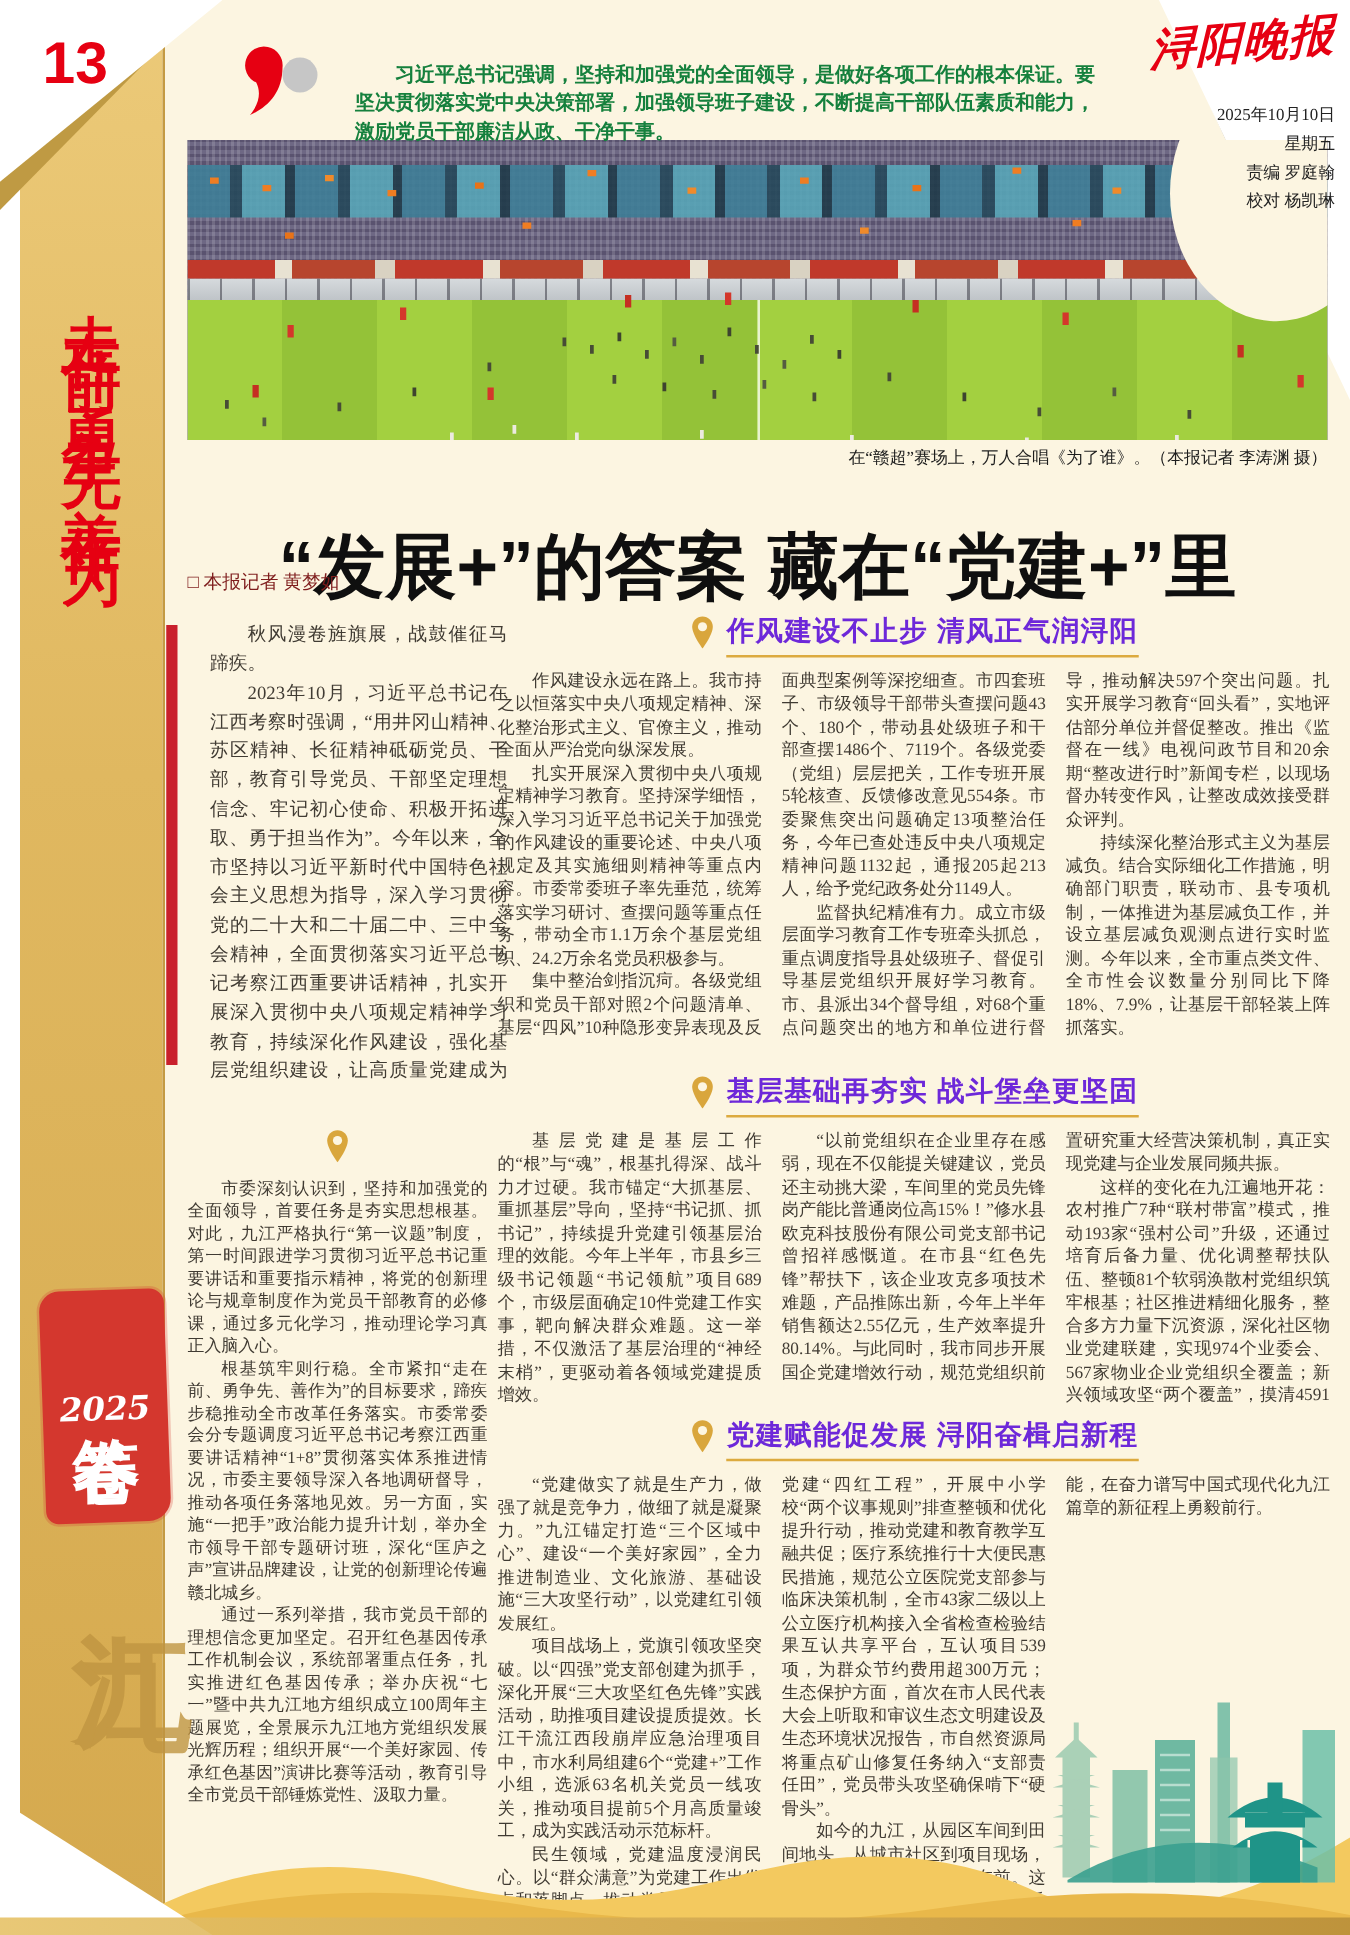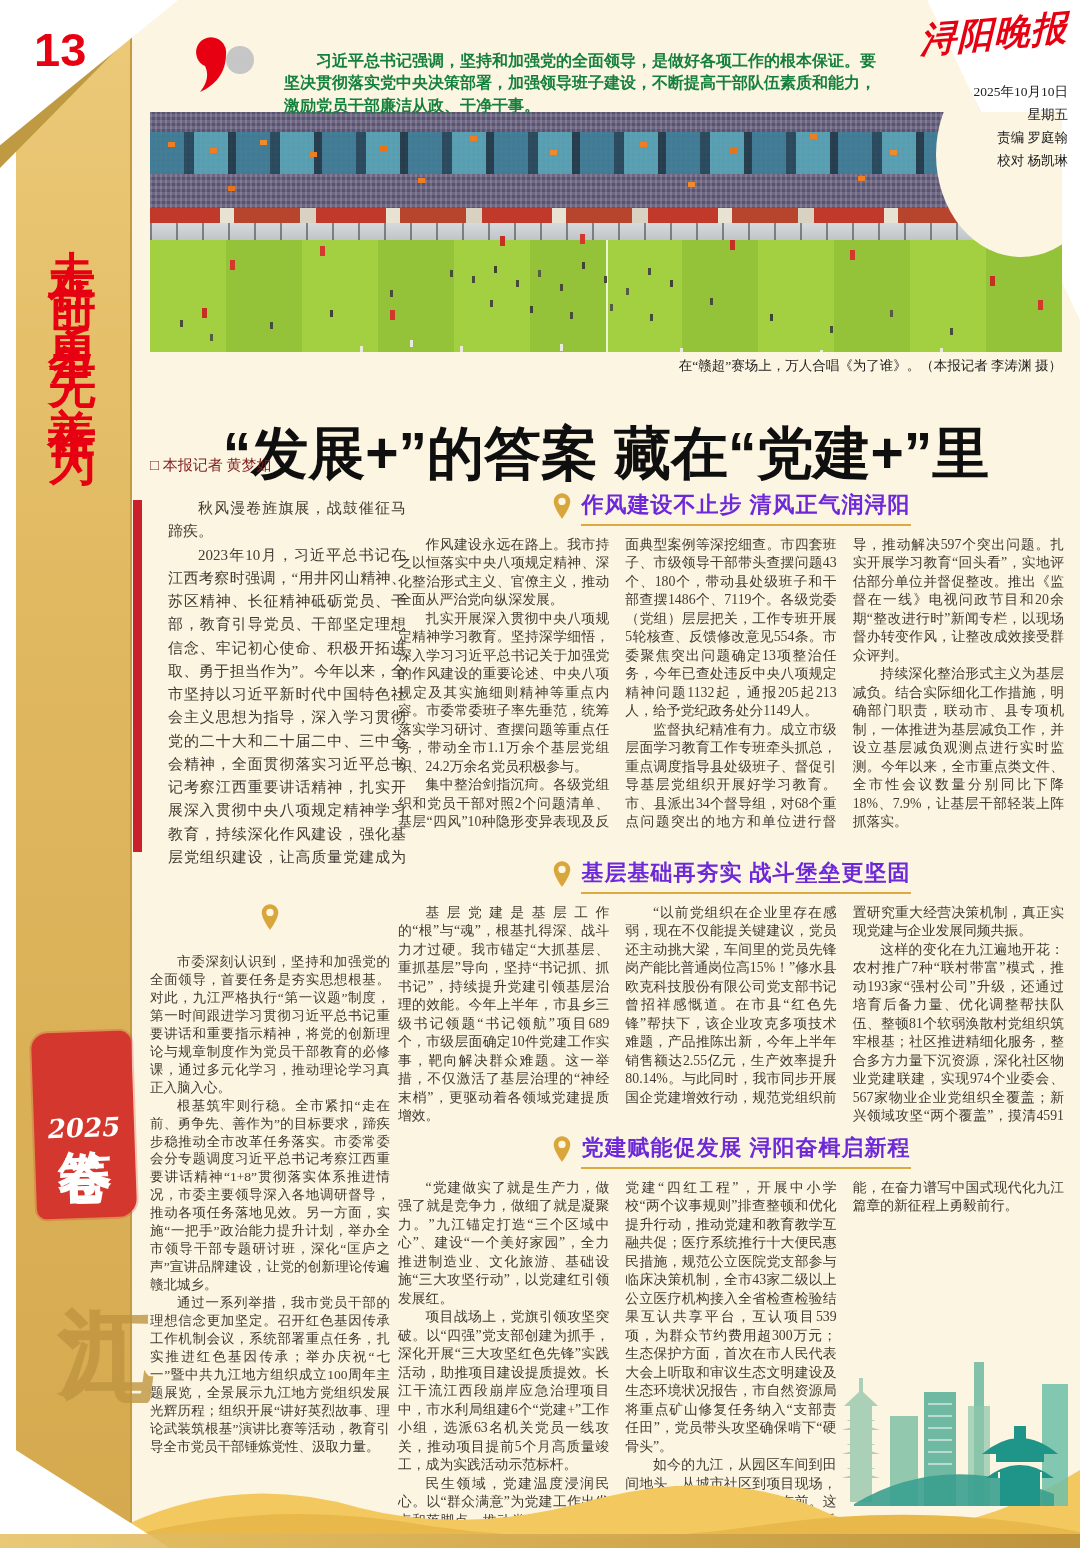--- a/index.html
+++ b/index.html
@@ -97,21 +97,21 @@
   
   .red-bar { position:absolute; left:133px; top:500px; width:9px; height:352px; background:#c9202c; z-index:4; }
   .intro { position:absolute; left:168px; top:497px; width:238px; height:372px; z-index:4;
     font-size:15px; line-height:1.55; text-align:justify; overflow:hidden; }
   .intro p, .left-body p, .cols p { margin:0; text-indent:2em; }
   .left-section { position:absolute; left:150px; top:903px; width:240px; z-index:4; }
   .left-head { display:flex; align-items:center; justify-content:center; gap:6px; }
   .left-head-text { font-family:"Liberation Sans",sans-serif; font-weight:bold; font-size:20px;
     color:#3b3b35; text-align:center; line-height:1.3; padding-bottom:5px;
     border-bottom:2px solid #dcaa3f; }
-  .left-body { margin-top:18px; font-size:13.5px; line-height:1.33; text-align:justify;
+  .left-body { margin-top:6px; font-size:13.5px; line-height:1.33; text-align:justify;
     height:568px; overflow:hidden; }
   .section { position:absolute; left:398px; width:666px; z-index:4; }
   .sec1 { top:490px; } .sec2 { top:858px; } .sec3 { top:1133px; }
   .sec-head { display:flex; align-items:center; justify-content:center; gap:8px; margin-bottom:10px; }
   .sec-head-text { font-family:"Liberation Sans",sans-serif; font-weight:bold; font-size:22px;
     color:#6d28d9; padding-bottom:4px; border-bottom:2px solid #dcaa3f; letter-spacing:1px; }
   .cols { column-count:3; column-gap:16px; column-fill:auto; font-size:13.8px; line-height:1.34;
     text-align:justify; overflow:hidden; }
   .cols-s1 { height:312px; } .cols-s2 { height:230px; } .cols-s3 { height:372px; }
   .pin { flex:0 0 auto; }
@@ -189,21 +189,21 @@
     <span class="pin">
       <svg width="22" height="28" viewBox="0 0 24 30">
           <path d="M12 1C7 1 3 5 3 10c0 7 9 19 9 19s9-12 9-19c0-5-4-9-9-9z" fill="#d9a63c"></path>
           <circle cx="12" cy="10" r="4" fill="#fdf6e1"></circle>
         </svg>
     </span>
   </div>
   <div class="left-body">
       <p>市委深刻认识到，坚持和加强党的全面领导，首要任务是夯实思想根基。对此，九江严格执行“第一议题”制度，第一时间跟进学习贯彻习近平总书记重要讲话和重要指示精神，将党的创新理论与规章制度作为党员干部教育的必修课，通过多元化学习，推动理论学习真正入脑入心。</p>
       <p>根基筑牢则行稳。全市紧扣“走在前、勇争先、善作为”的目标要求，蹄疾步稳推动全市改革任务落实。市委常委会分专题调度习近平总书记考察江西重要讲话精神“1+8”贯彻落实体系推进情况，市委主要领导深入各地调研督导，推动各项任务落地见效。另一方面，实施“一把手”政治能力提升计划，举办全市领导干部专题研讨班，深化“匡庐之声”宣讲品牌建设，让党的创新理论传遍赣北城乡。</p>
-      <p>通过一系列举措，我市党员干部的理想信念更加坚定。召开红色基因传承工作机制会议，系统部署重点任务，扎实推进红色基因传承；举办庆祝“七一”暨中共九江地方组织成立100周年主题展览，全景展示九江地方党组织发展光辉历程；组织开展“讲好英烈故事、理论武装筑根基”演讲比赛等活动，教育引导全市党员干部锤炼党性、汲取力量。</p>
+      <p>通过一系列举措，我市党员干部的理想信念更加坚定。召开红色基因传承工作机制会议，系统部署重点任务，扎实推进红色基因传承；举办庆祝“七一”暨中共九江地方组织成立100周年主题展览，全景展示九江地方党组织发展光辉历程；组织开展“一个美好家园、传承红色基因”演讲比赛等活动，教育引导全市党员干部锤炼党性、汲取力量。</p>
     </div>
 </div>
 
 <div class="section sec1">
   <div class="sec-head">
     <span class="pin">
       <svg width="22" height="28" viewBox="0 0 24 30">
           <path d="M12 1C7 1 3 5 3 10c0 7 9 19 9 19s9-12 9-19c0-5-4-9-9-9z" fill="#d9a63c"></path>
           <circle cx="12" cy="10" r="4" fill="#fdf6e1"></circle>
         </svg>

